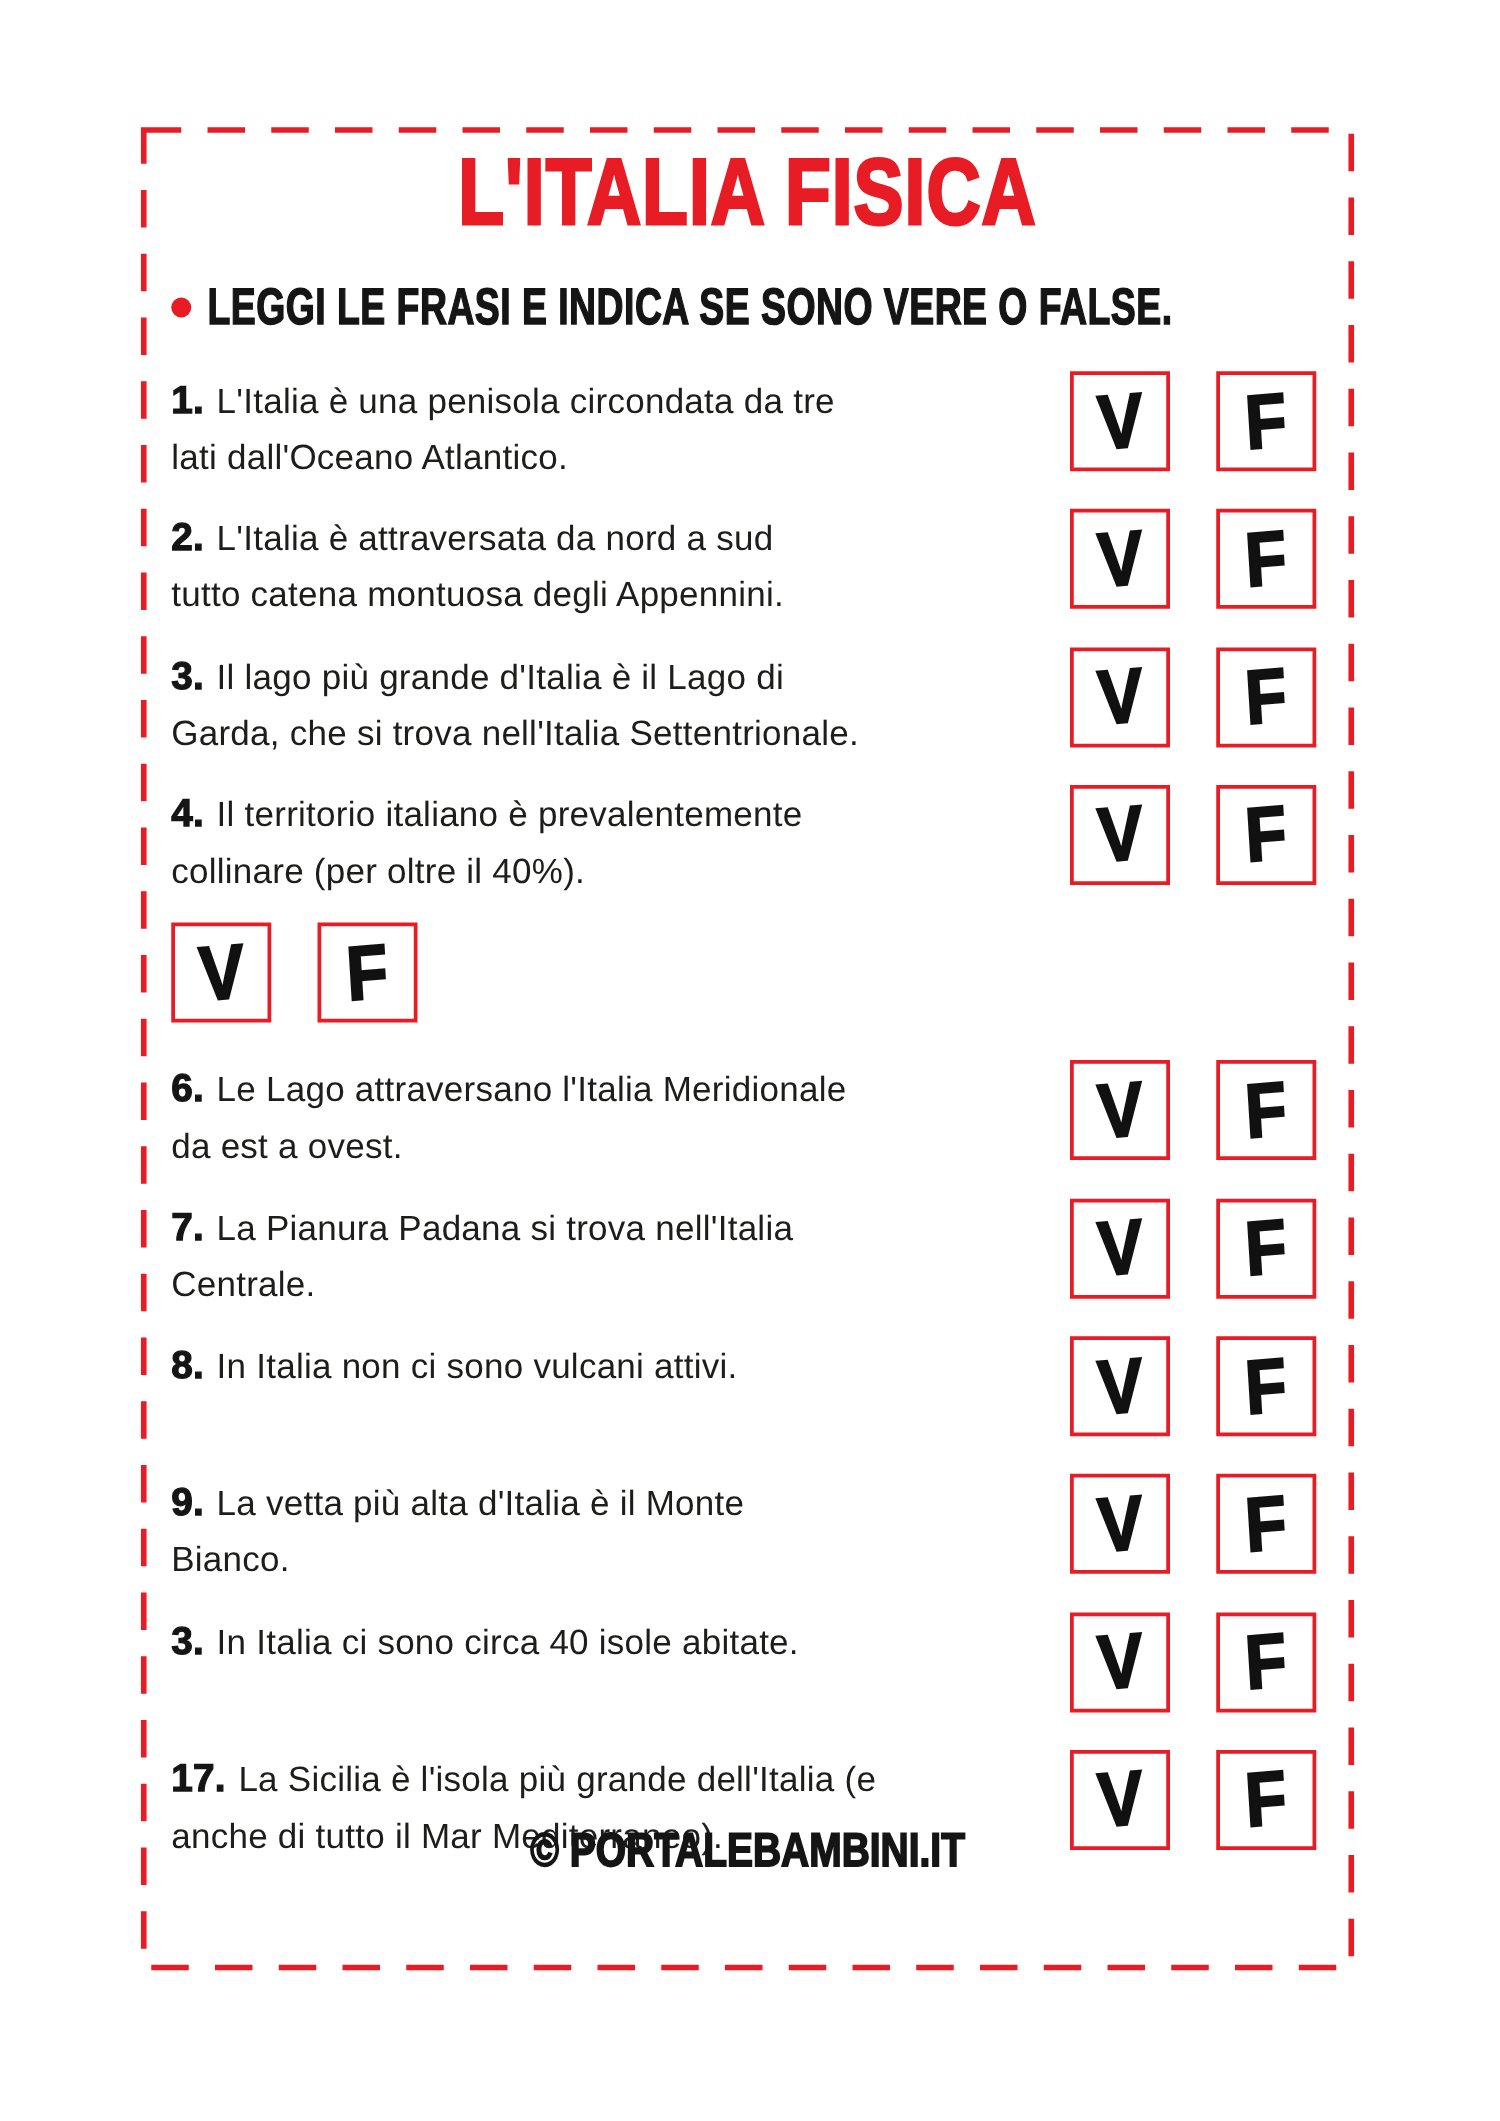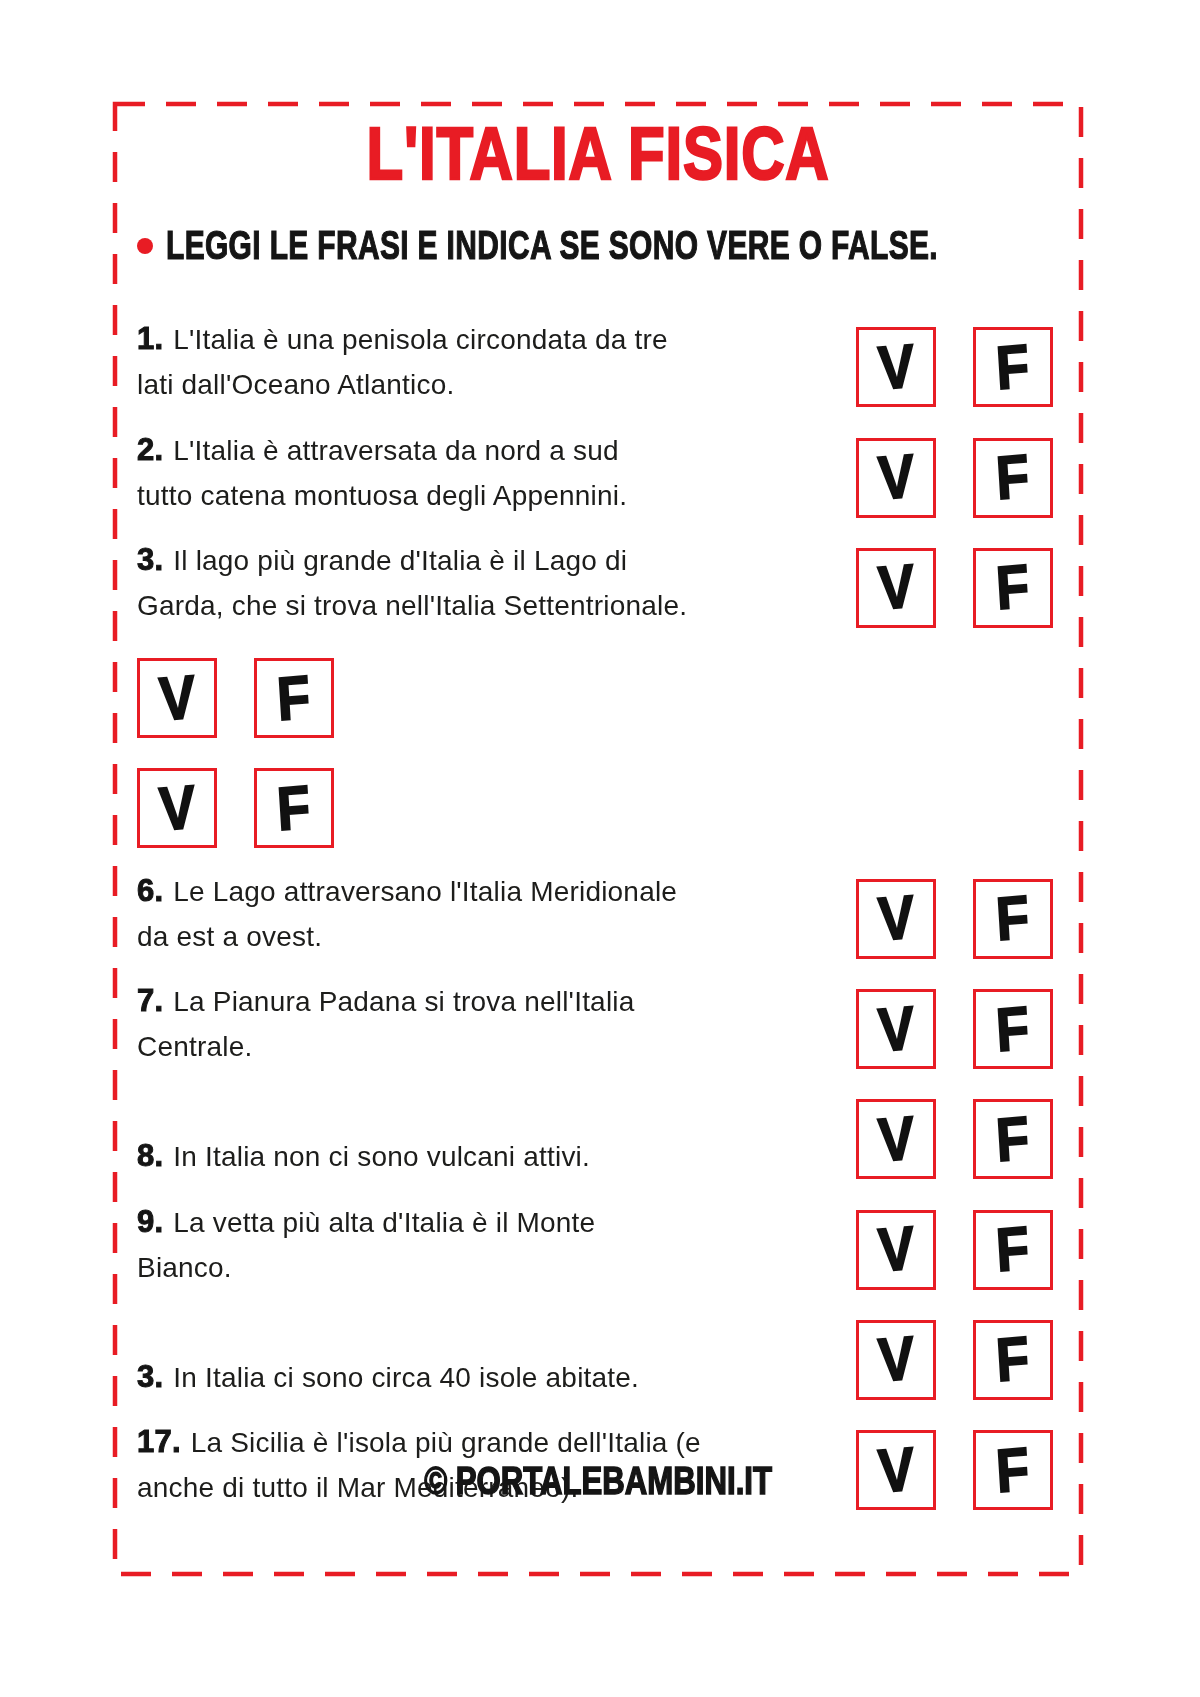--- a/index.html
+++ b/index.html
@@ -39,21 +39,21 @@
     font-size:41px;font-weight:bold;color:var(--ink);
     -webkit-text-stroke:1.2px var(--ink);
     transform:scaleX(0.73);transform-origin:left center;
     white-space:nowrap;letter-spacing:0.5px;
   }
   .qlist{
     position:absolute;top:297px;left:137px;width:916px;
     display:grid;grid-auto-rows:110.3px;
   }
   .qrow{
-    display:flex;justify-content:space-between;align-items:flex-end;
+    display:flex;justify-content:space-between;align-items:flex-start;
   }
   .qtext{
     margin:0;flex:0 0 700px;max-width:700px;
     white-space:pre;
     font-size:28px;line-height:45px;color:#1d1d1b;
     letter-spacing:0.2px;
   }
   .qnum{
     font-size:31px;font-weight:bold;color:var(--ink);
     -webkit-text-stroke:1px var(--ink);
@@ -137,20 +137,22 @@
       <div class="abox">
         <span class="aletter">V</span>
       </div>
       <div class="abox">
         <span class="aletter">F</span>
       </div>
     </div>
   </div>
 
   <div class="qrow">
+    <p class="qtext"><span class="qnum">4.</span><span class="qbody">Il territorio italiano è prevalentemente
+collinare (per oltre il 40%).</span></p>
     <div class="answers">
       <div class="abox">
         <span class="aletter">V</span>
       </div>
       <div class="abox">
         <span class="aletter">F</span>
       </div>
     </div>
   </div>
 

